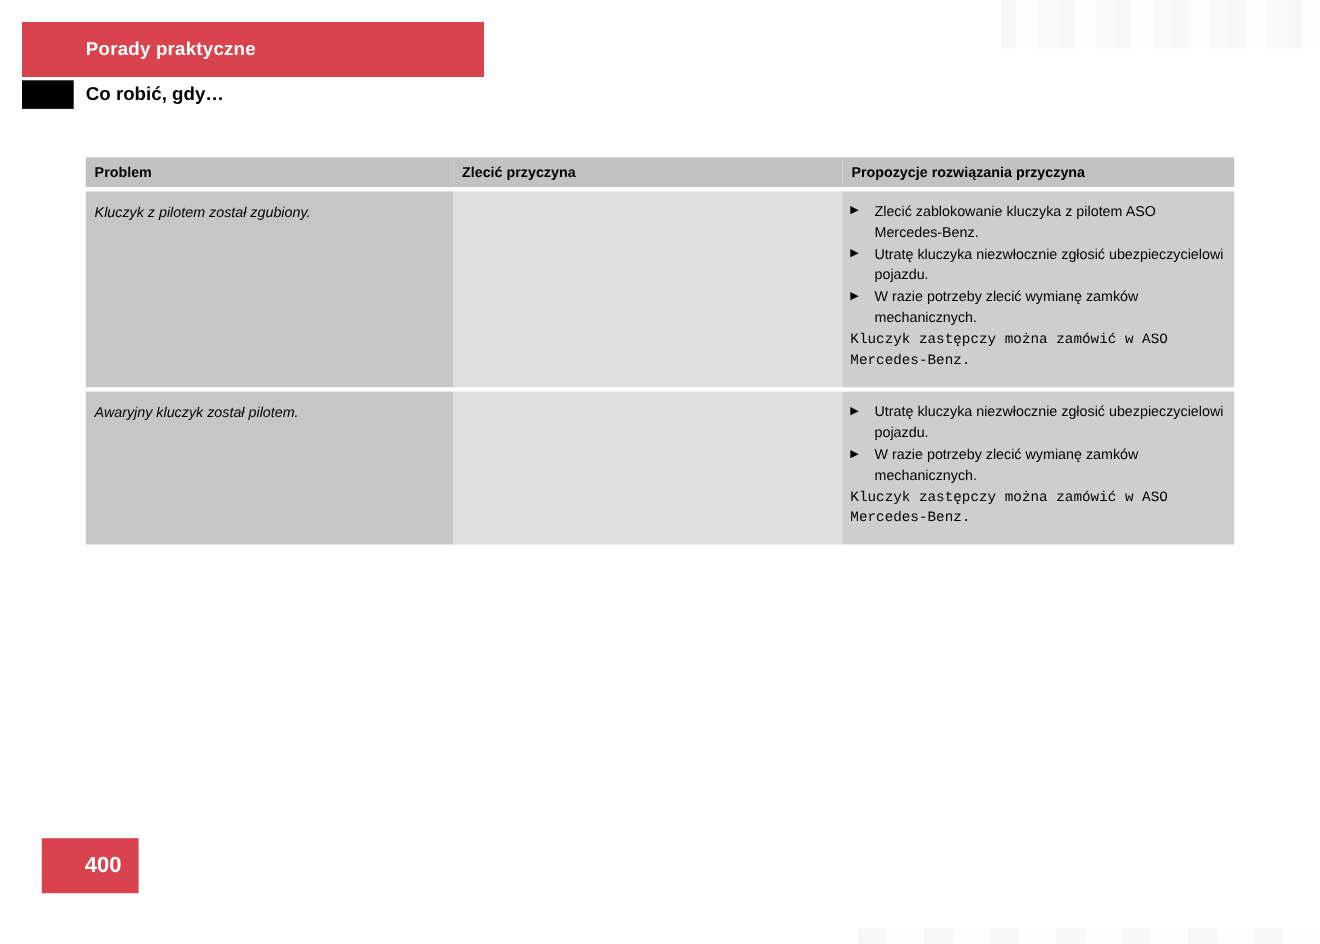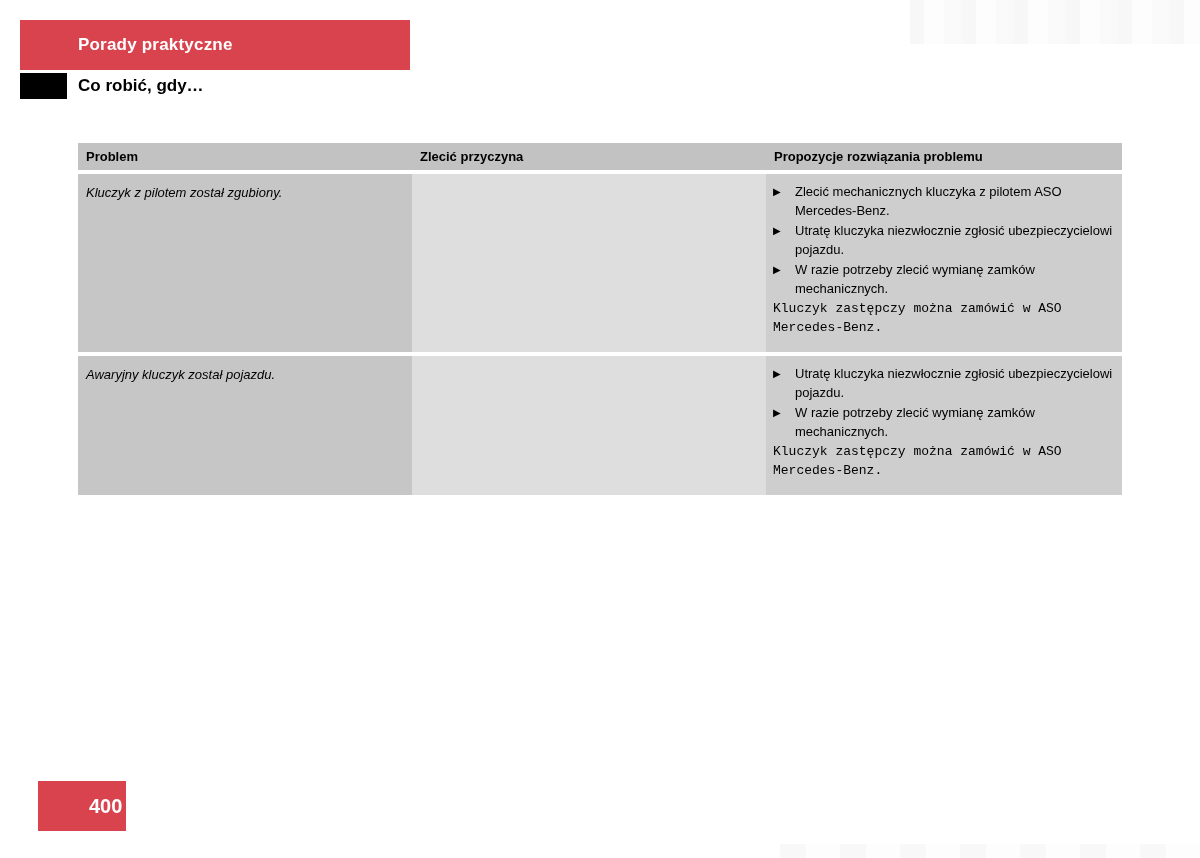--- a/index.html
+++ b/index.html
@@ -34,21 +34,21 @@
     background: repeating-linear-gradient(90deg,
       rgba(120,120,120,0.10) 0 26px,
       rgba(150,150,150,0.03) 26px 60px);
     opacity: .5;
   }
 
   
   .banner {
     position: absolute;
     left: 20px; top: 20px;
-    width: 390px; height: 50px;
+    width: 420px; height: 50px;
     background: #d8434e;
     display: flex;
     align-items: center;
     box-sizing: border-box;
     padding-left: 58px;
   }
   .banner .banner-text {
     color: #ffffff;
     font-weight: bold;
     font-size: 17px;
@@ -130,27 +130,27 @@
     flex: 1;
   }
   .solution.note {
     display: block;
     font-family: Liberation Mono, monospace;
   }
 
   
   .page-num {
     position: absolute;
-    left: 38px; top: 781px;
+    left: 38px; top: 762px;
     width: 88px; height: 50px;
     background: #d8434e;
     display: flex;
     align-items: center;
     box-sizing: border-box;
-    padding-left: 51px;
+    padding-left: 39px;
   }
   .page-num span {
     color: #ffffff;
     font-weight: bold;
     font-size: 20px;
   }
 </style>
 </head>
 <body>
 
@@ -170,45 +170,45 @@
   <table class="trouble">
     <colgroup>
       <col style="width:334px">
       <col style="width:354px">
       <col style="width:356px">
     </colgroup>
     <thead>
       <tr>
         <th>Problem</th>
         <th>Zlecić przyczyna</th>
-        <th>Propozycje rozwiązania problemu</th>
+        <th>Propozycje rozwiązania przyczyna</th>
       </tr>
     </thead>
     <tbody>
         <tr>
           <td class="problem">Kluczyk z pilotem został zgubiony.</td>
           <td class="cause"></td>
           <td class="solutions">
             <div class="solution">
               <span class="arrow">▶</span>
-              <span class="sol-text">Zlecić mechanicznych kluczyka z pilotem ASO Mercedes-Benz.</span>
+              <span class="sol-text">Zlecić zablokowanie kluczyka z pilotem ASO Mercedes-Benz.</span>
             </div>
             <div class="solution">
               <span class="arrow">▶</span>
               <span class="sol-text">Utratę kluczyka niezwłocznie zgłosić ubezpieczycielowi pojazdu.</span>
             </div>
             <div class="solution">
               <span class="arrow">▶</span>
               <span class="sol-text">W razie potrzeby zlecić wymianę zamków mechanicznych.</span>
             </div>
             <div class="solution note"><span class="sol-text">Kluczyk zastępczy można zamówić w ASO Mercedes-Benz.</span></div>
           </td>
         </tr>
         <tr>
-          <td class="problem">Awaryjny kluczyk został pojazdu.</td>
+          <td class="problem">Awaryjny kluczyk został pilotem.</td>
           <td class="cause"></td>
           <td class="solutions">
             <div class="solution">
               <span class="arrow">▶</span>
               <span class="sol-text">Utratę kluczyka niezwłocznie zgłosić ubezpieczycielowi pojazdu.</span>
             </div>
             <div class="solution">
               <span class="arrow">▶</span>
               <span class="sol-text">W razie potrzeby zlecić wymianę zamków mechanicznych.</span>
             </div>

